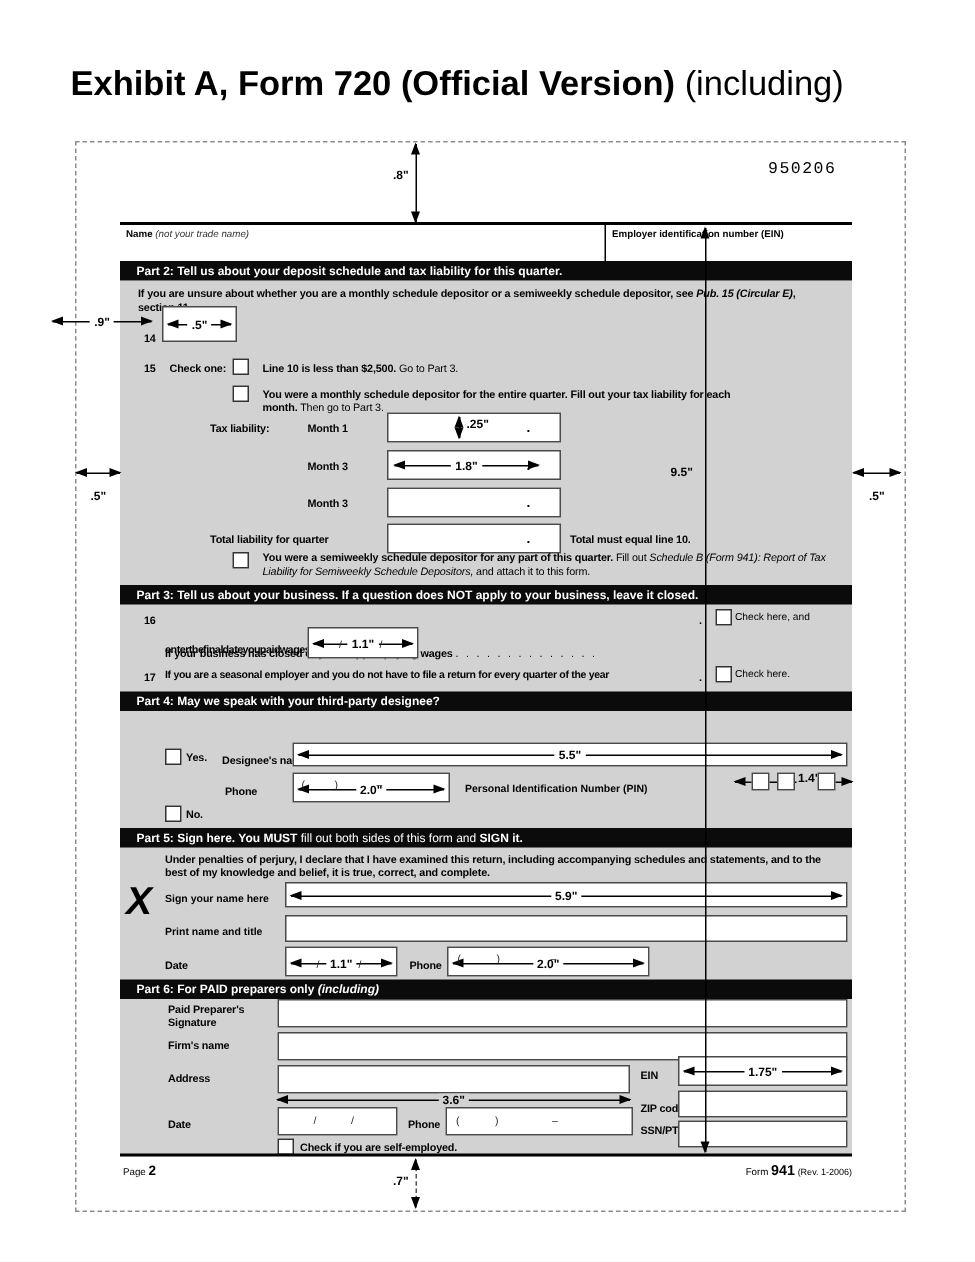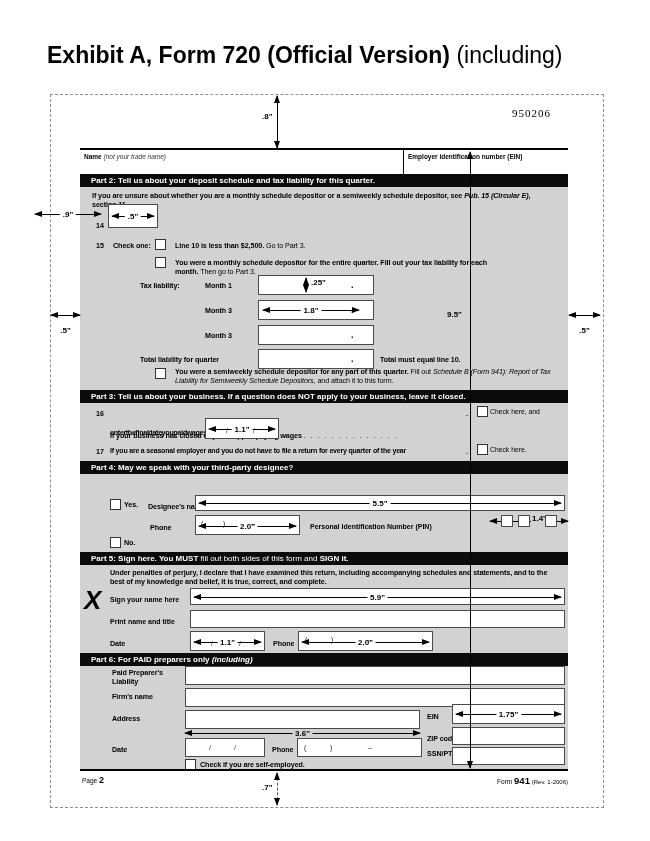--- a/index.html
+++ b/index.html
@@ -38,21 +38,21 @@
 </style>
 </head>
 <body>
 
 <div class="sheet">
 
   <div class="abs nw" style="left:47px;top:42px;font-size:23px"><span class="b">Exhibit A, Form 720 (Official Version)</span><span> (including)</span></div>
 
   <div class="abs" style="left:50px;top:94px;width:552px;height:712px;border:1px dashed #8d8d8d"></div>
 
-  <div class="abs" style="left:512px;top:107px;font-family:Liberation Serif, serif;font-size:11px;letter-spacing:1px">950206</div>
+  <div class="abs" style="left:512px;top:107px;font-family:Liberation Mono, monospace;font-size:11px;letter-spacing:1px">950206</div>
 
   <div class="gray"></div>
 
   <div class="abs" style="left:80px;top:148px;width:488px;height:2px;background:#000"></div>
 
   <div class="abs nw" style="left:84px;top:153px;font-size:6.5px"><span class="b">Name</span>&nbsp;<span class="i" style="color:#333">(not your trade name)</span></div>
   <div class="abs" style="left:403px;top:150px;width:1px;height:24px;background:#000"></div>
   <div class="abs b nw" style="left:408px;top:153px;font-size:6.5px">Employer identification number (EIN)</div>
 
   <div class="bar" style="top:174px">Part 2: Tell us about your deposit schedule and tax liability for this quarter.</div>
@@ -204,21 +204,21 @@
         <span class="ar"></span>
         <span class="lbl on-w">2.0"</span>
       </div>
     <span class="abs tok" style="left:6px;top:4px">(</span>
     <span class="abs tok" style="left:32px;top:4px">)</span>
     <span class="abs tok" style="left:68px;top:4px">–</span>
   </div>
 
   <div class="bar" style="top:653px"><span>Part 6: For PAID preparers only </span><span class="i">(including)</span></div>
 
-  <div class="abs t b" style="left:112px;top:668px;width:64px">Paid Preparer's Liability</div>
+  <div class="abs t b" style="left:112px;top:668px;width:64px">Paid Preparer's Signature</div>
   <div class="box" style="left:185px;top:666px;width:380px;height:19px"></div>
 
   <div class="abs t b" style="left:112px;top:692px">Firm's name</div>
   <div class="box" style="left:185px;top:688px;width:380px;height:19px"></div>
 
   <div class="abs t b" style="left:112px;top:714px">Address</div>
   <div class="box" style="left:185px;top:710px;width:235px;height:19px"></div>
   <div class="abs t b" style="left:427px;top:712px">EIN</div>
   <div class="box" style="left:452px;top:704px;width:113px;height:20px">
     <div class="harrow" style="left:3px;right:3px;top:9px">

